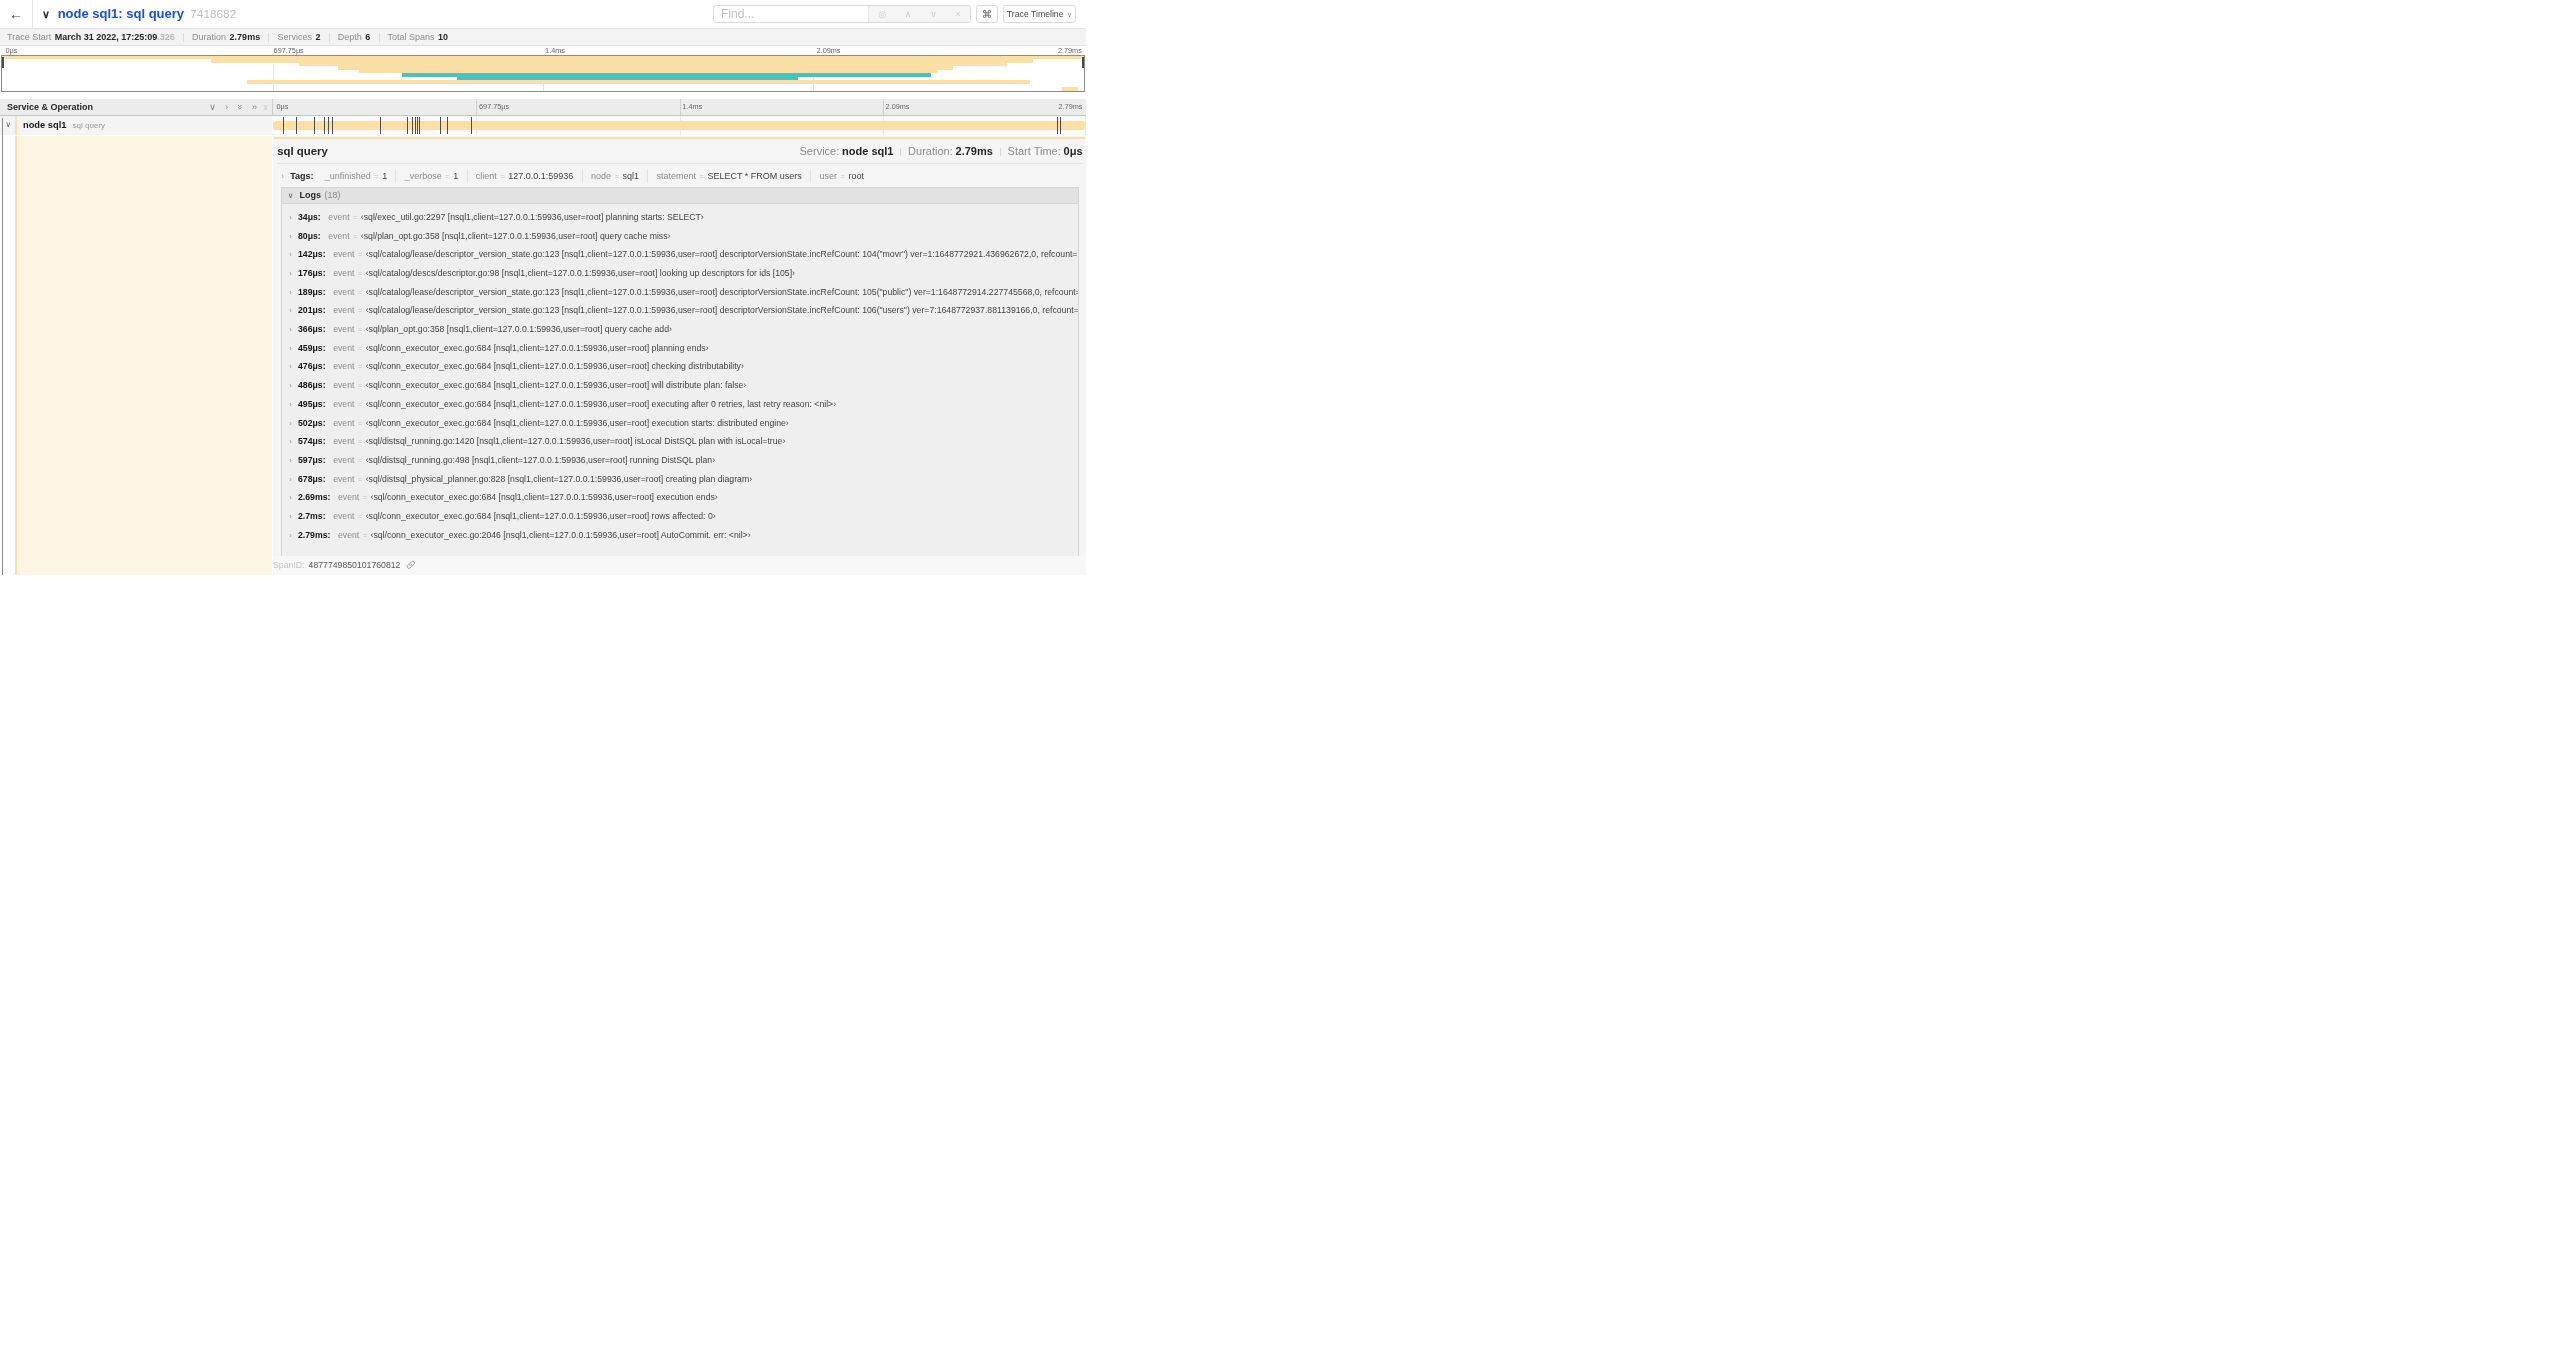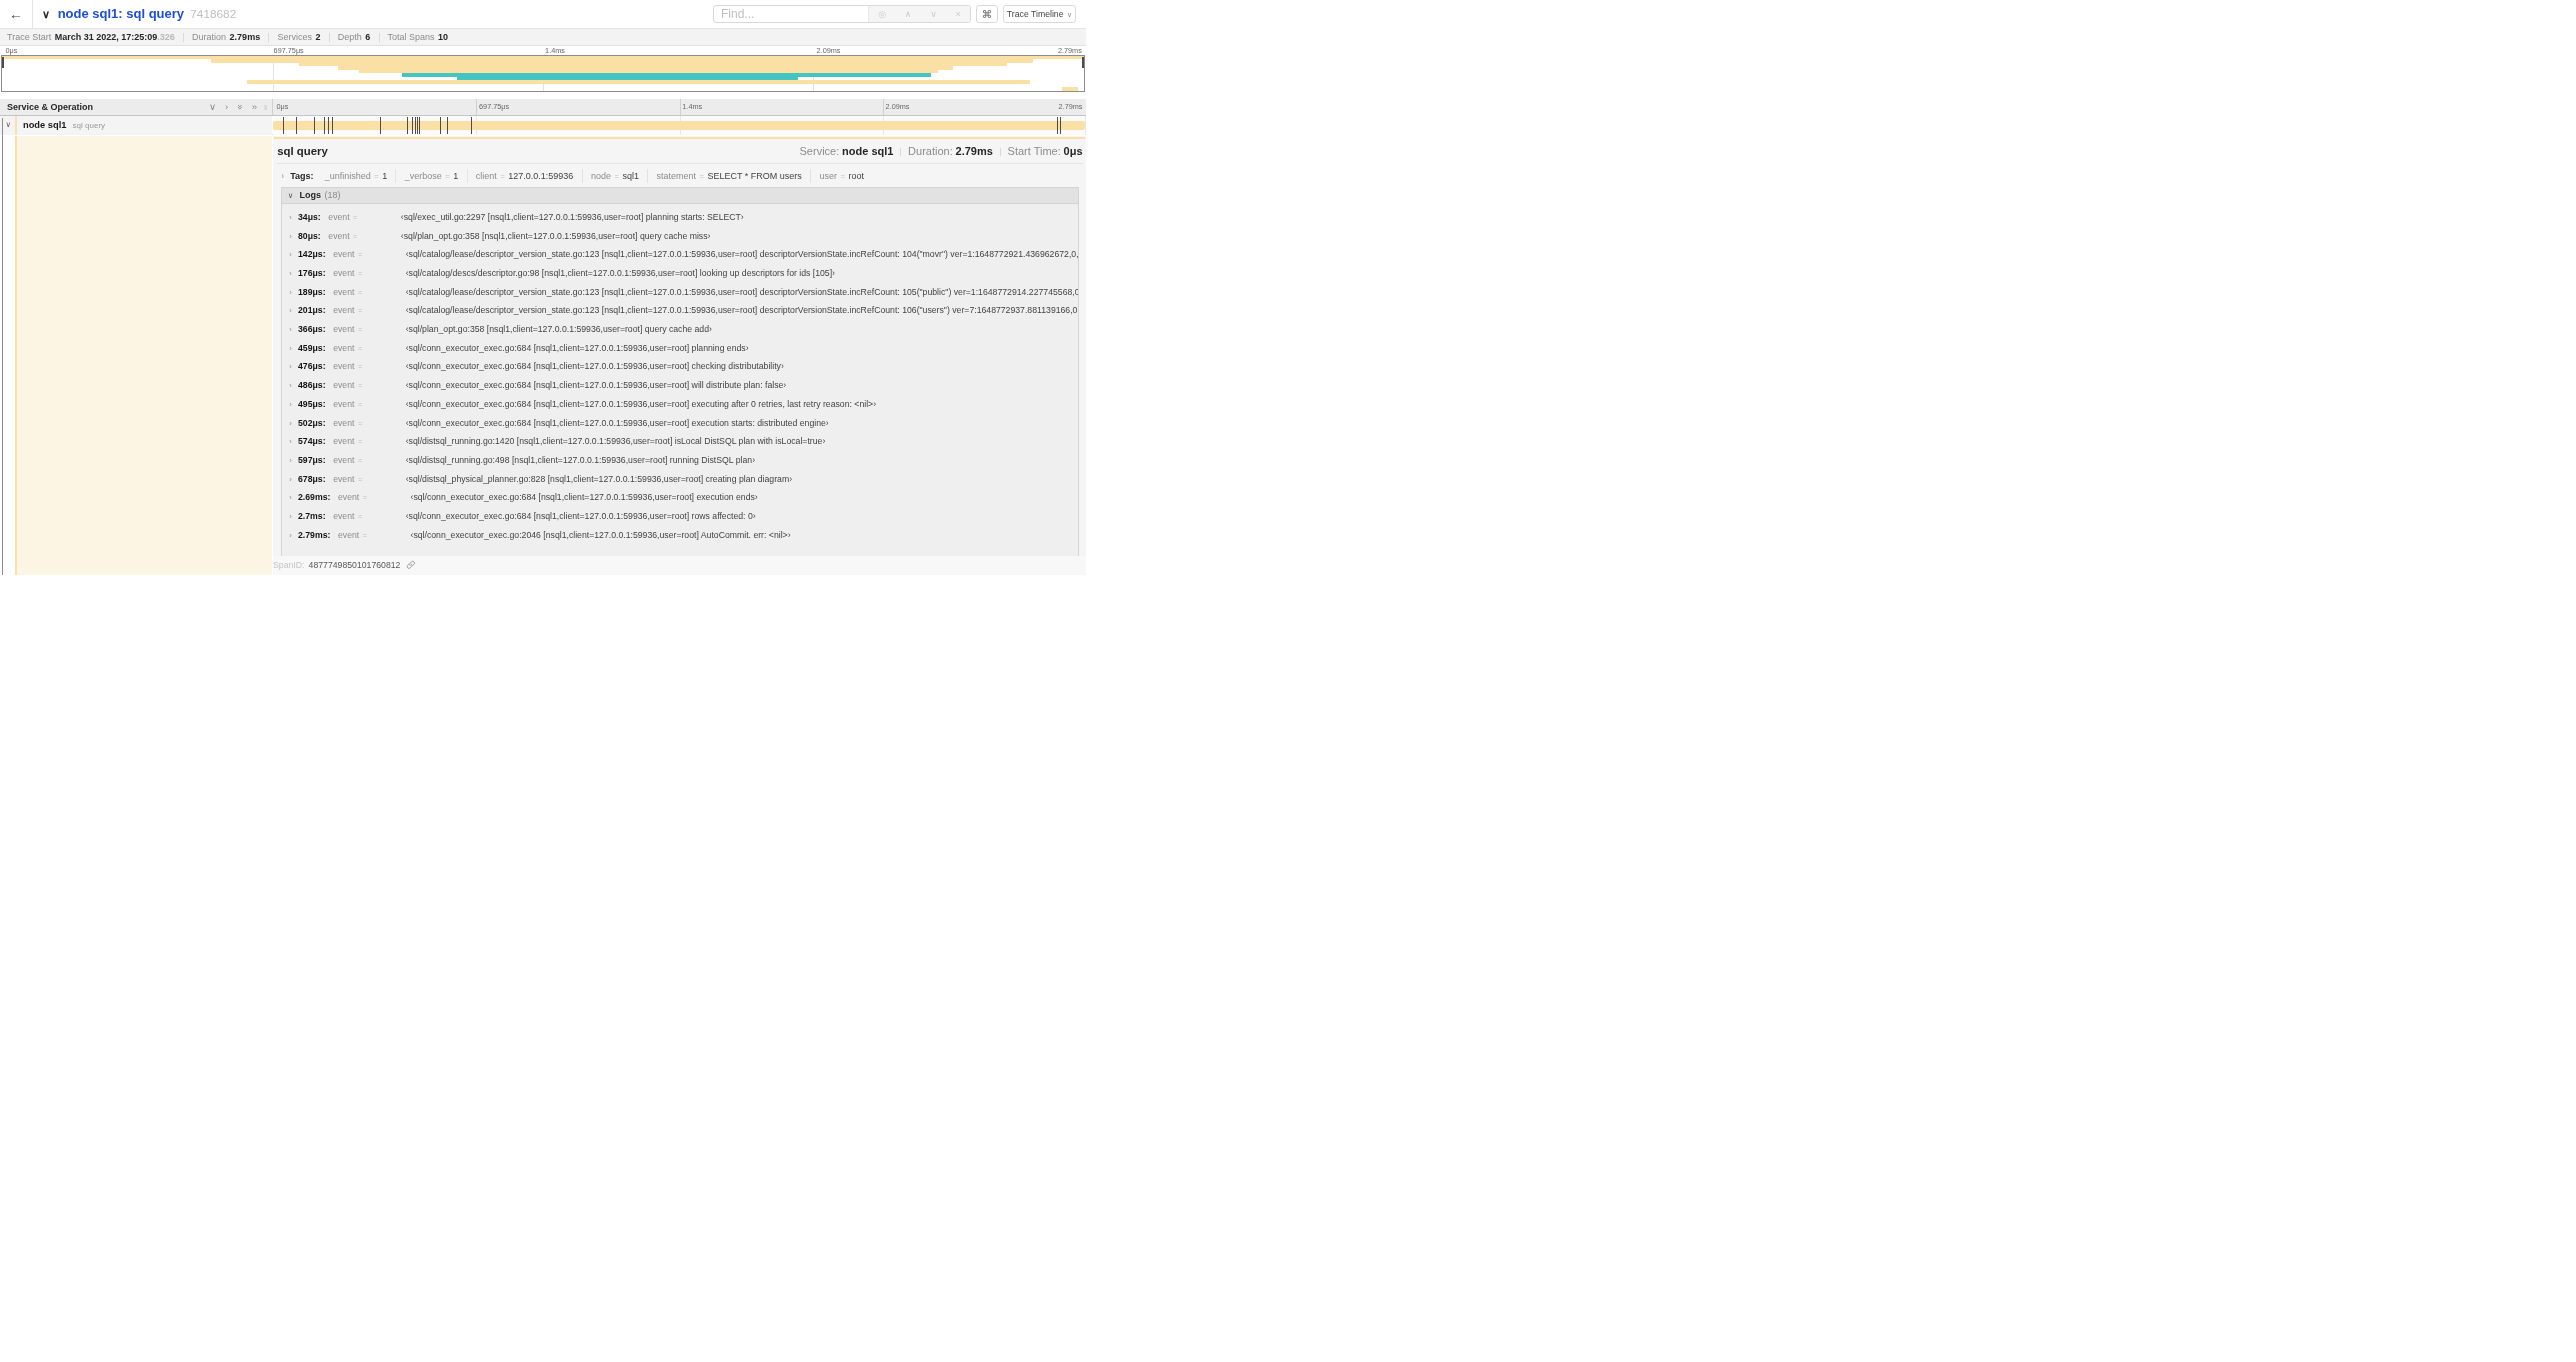--- a/index.html
+++ b/index.html
@@ -105,21 +105,21 @@
   .logs-header{height:14.5px;background:#e2e2e2;border-bottom:0.7px solid #d4d4d4;line-height:14.5px;font-size:9px;cursor:pointer;padding-left:5.5px;}
   .logs-chevron{color:#595959;font-size:7.6px;margin-right:6.2px;}
   .logs-title{font-weight:bold;color:#262626;}
   .logs-count{color:#8c8c8c;margin-left:3.5px;}
   .logs-body{position:absolute;top:15.2px;bottom:0;left:0;right:0;padding-top:4.8px;overflow:hidden;}
   .log-row{height:18.7px;line-height:18.7px;white-space:nowrap;padding-left:7px;font-size:8.7px;cursor:pointer;overflow:hidden;}
   .log-chevron{color:#8c8c8c;font-size:7.6px;margin-right:6.2px;display:inline-block;}
   .log-time{font-weight:bold;color:#141414;margin-right:7.6px;}
   .log-key{color:#8c8c8c;}
   .log-eq{color:#bfbfbf;font-size:7.3px;margin:0 3.5px;}
-  .log-value{color:#434343;margin-left:40px;}
+  .log-value{color:#434343;}
   .logs-note{position:absolute;left:2.8px;bottom:3.5px;font-size:7.3px;color:#999;padding-left:2.8px;}
   .spanid-row{position:absolute;left:0;right:0;top:420px;height:19.4px;background:#f8f8f8;line-height:19.4px;padding-right:8.3px;box-sizing:border-box;font-size:8.7px;white-space:nowrap;}
   .spanid-label{color:#c4c4c4;}
   .spanid-value{color:#595959;margin-left:4.2px;}
   .link-icon{margin-left:5.5px;cursor:pointer;vertical-align:-1.4px;}
 </style>
 </head>
 <body>
 
 <div id="app">

